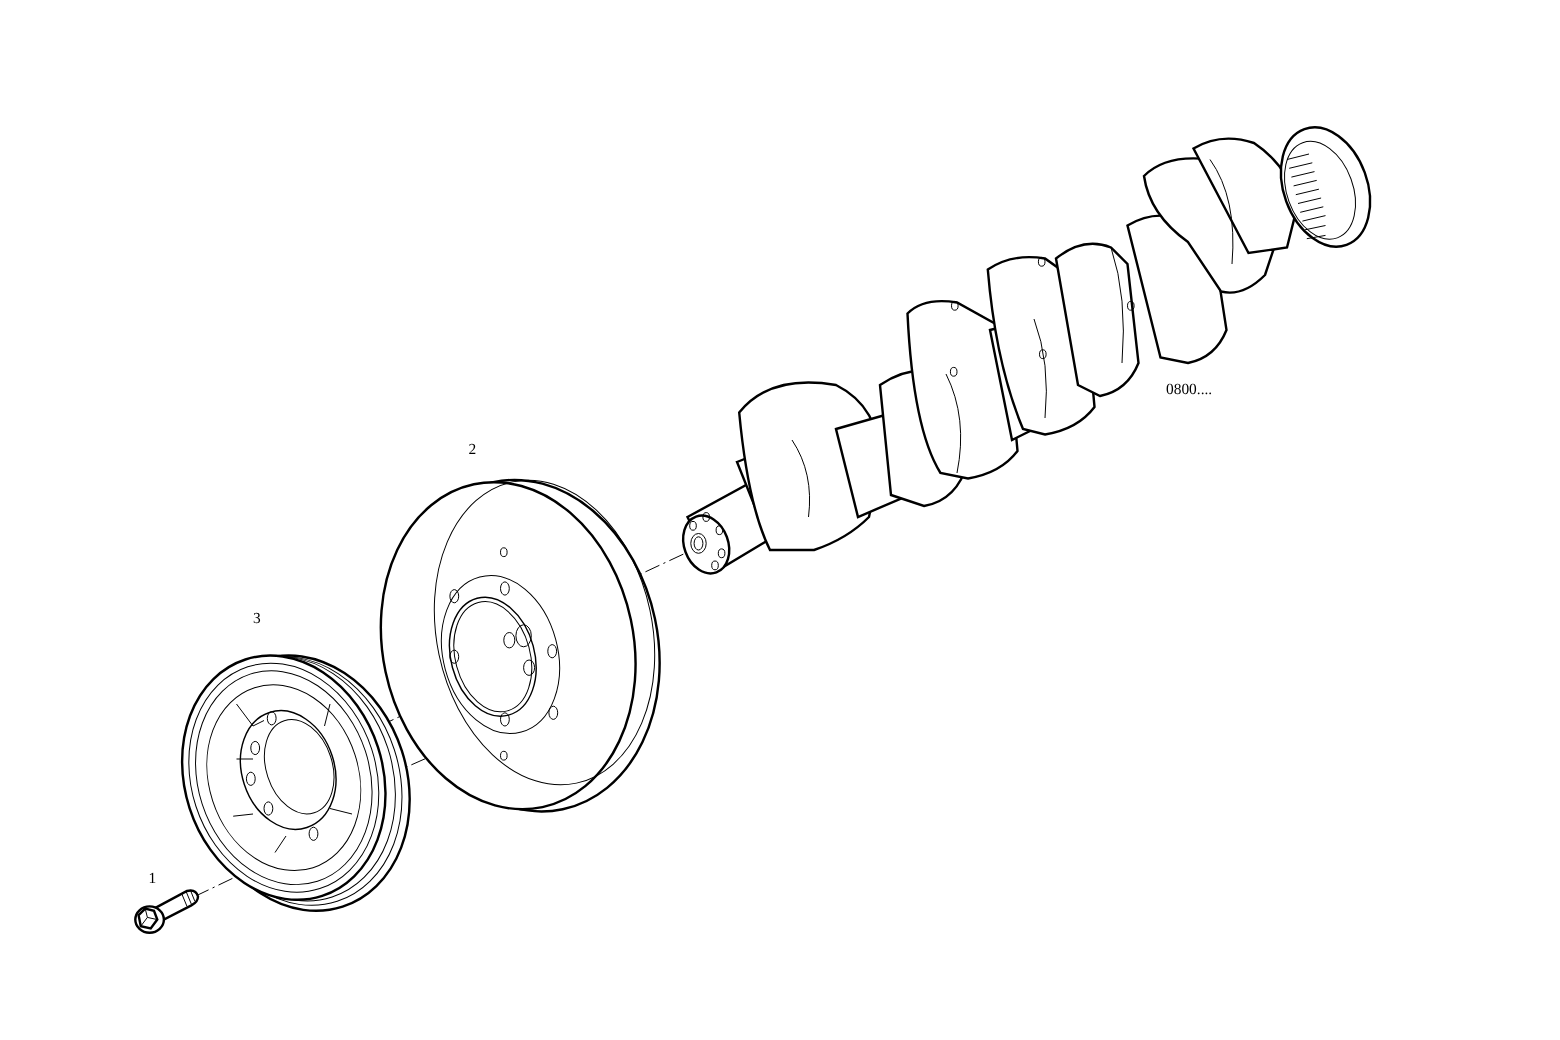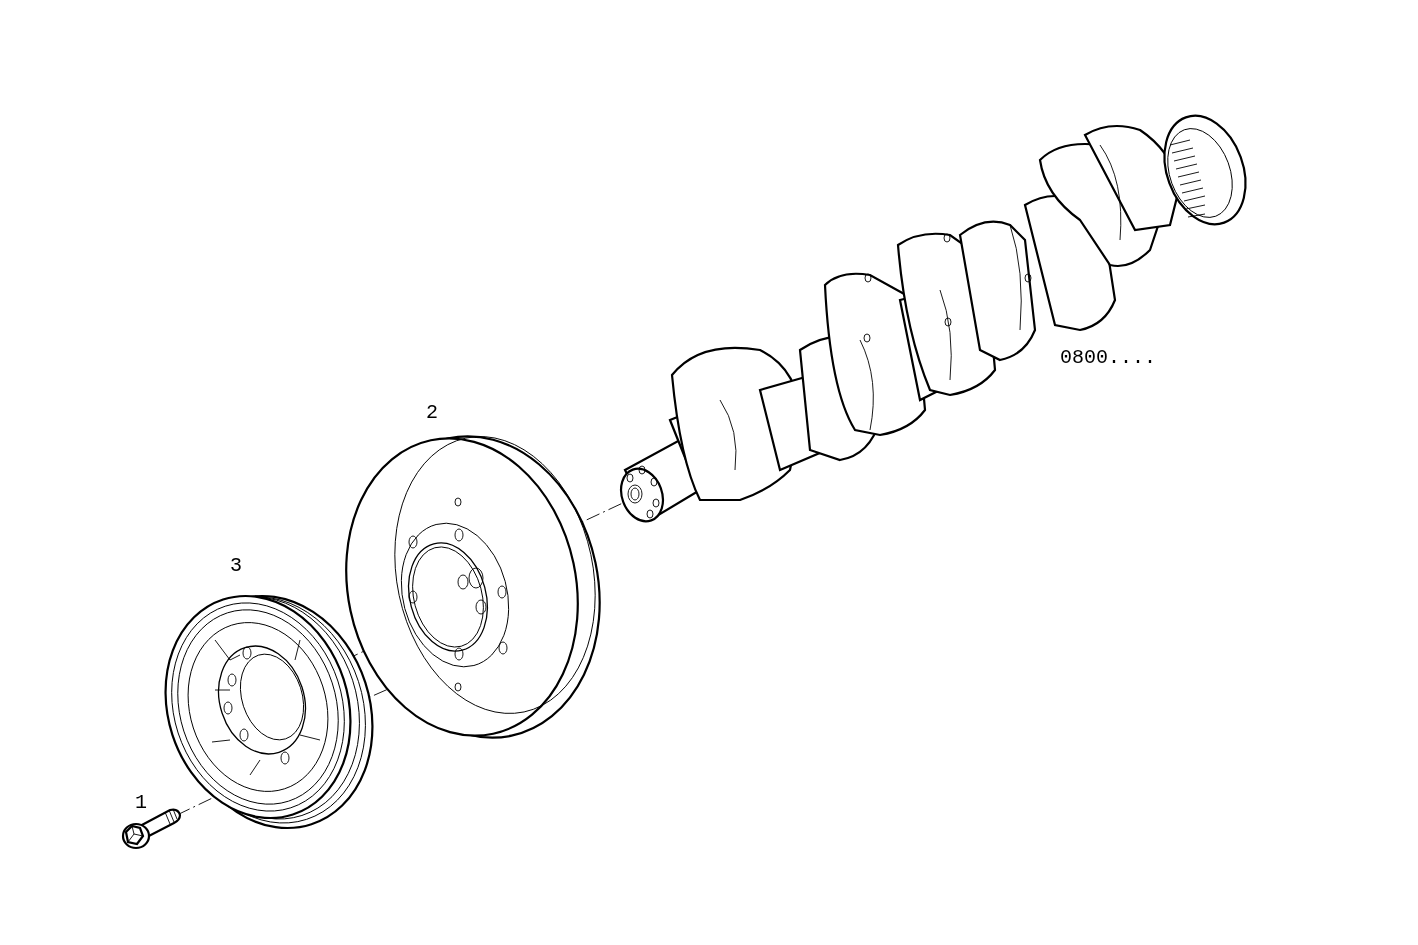--- a/index.html
+++ b/index.html
@@ -16,22 +16,22 @@
     }
     #canvas {
       position: absolute;
       left: 0;
       top: 0;
       width: 1418px;
       height: 945px;
     }
     .callout {
       position: absolute;
-      font-family: Liberation Mono, monospace;
-      font-size: 20px;
+      font-family: Liberation Serif, serif;
+      font-size: 14px;
       color: #000000;
       line-height: 1;
       white-space: nowrap;
       cursor: pointer;
     }
     svg .thick { stroke: #000; stroke-width: 2.2; fill: none; }
     svg .med   { stroke: #000; stroke-width: 1.3; fill: none; }
     svg .thin  { stroke: #000; stroke-width: 0.9; fill: none; }
     svg .fillw { fill: #fff; }
     svg .axis  { stroke: #000; stroke-width: 0.9; fill: none; stroke-dasharray: 14 4 2 4; }

